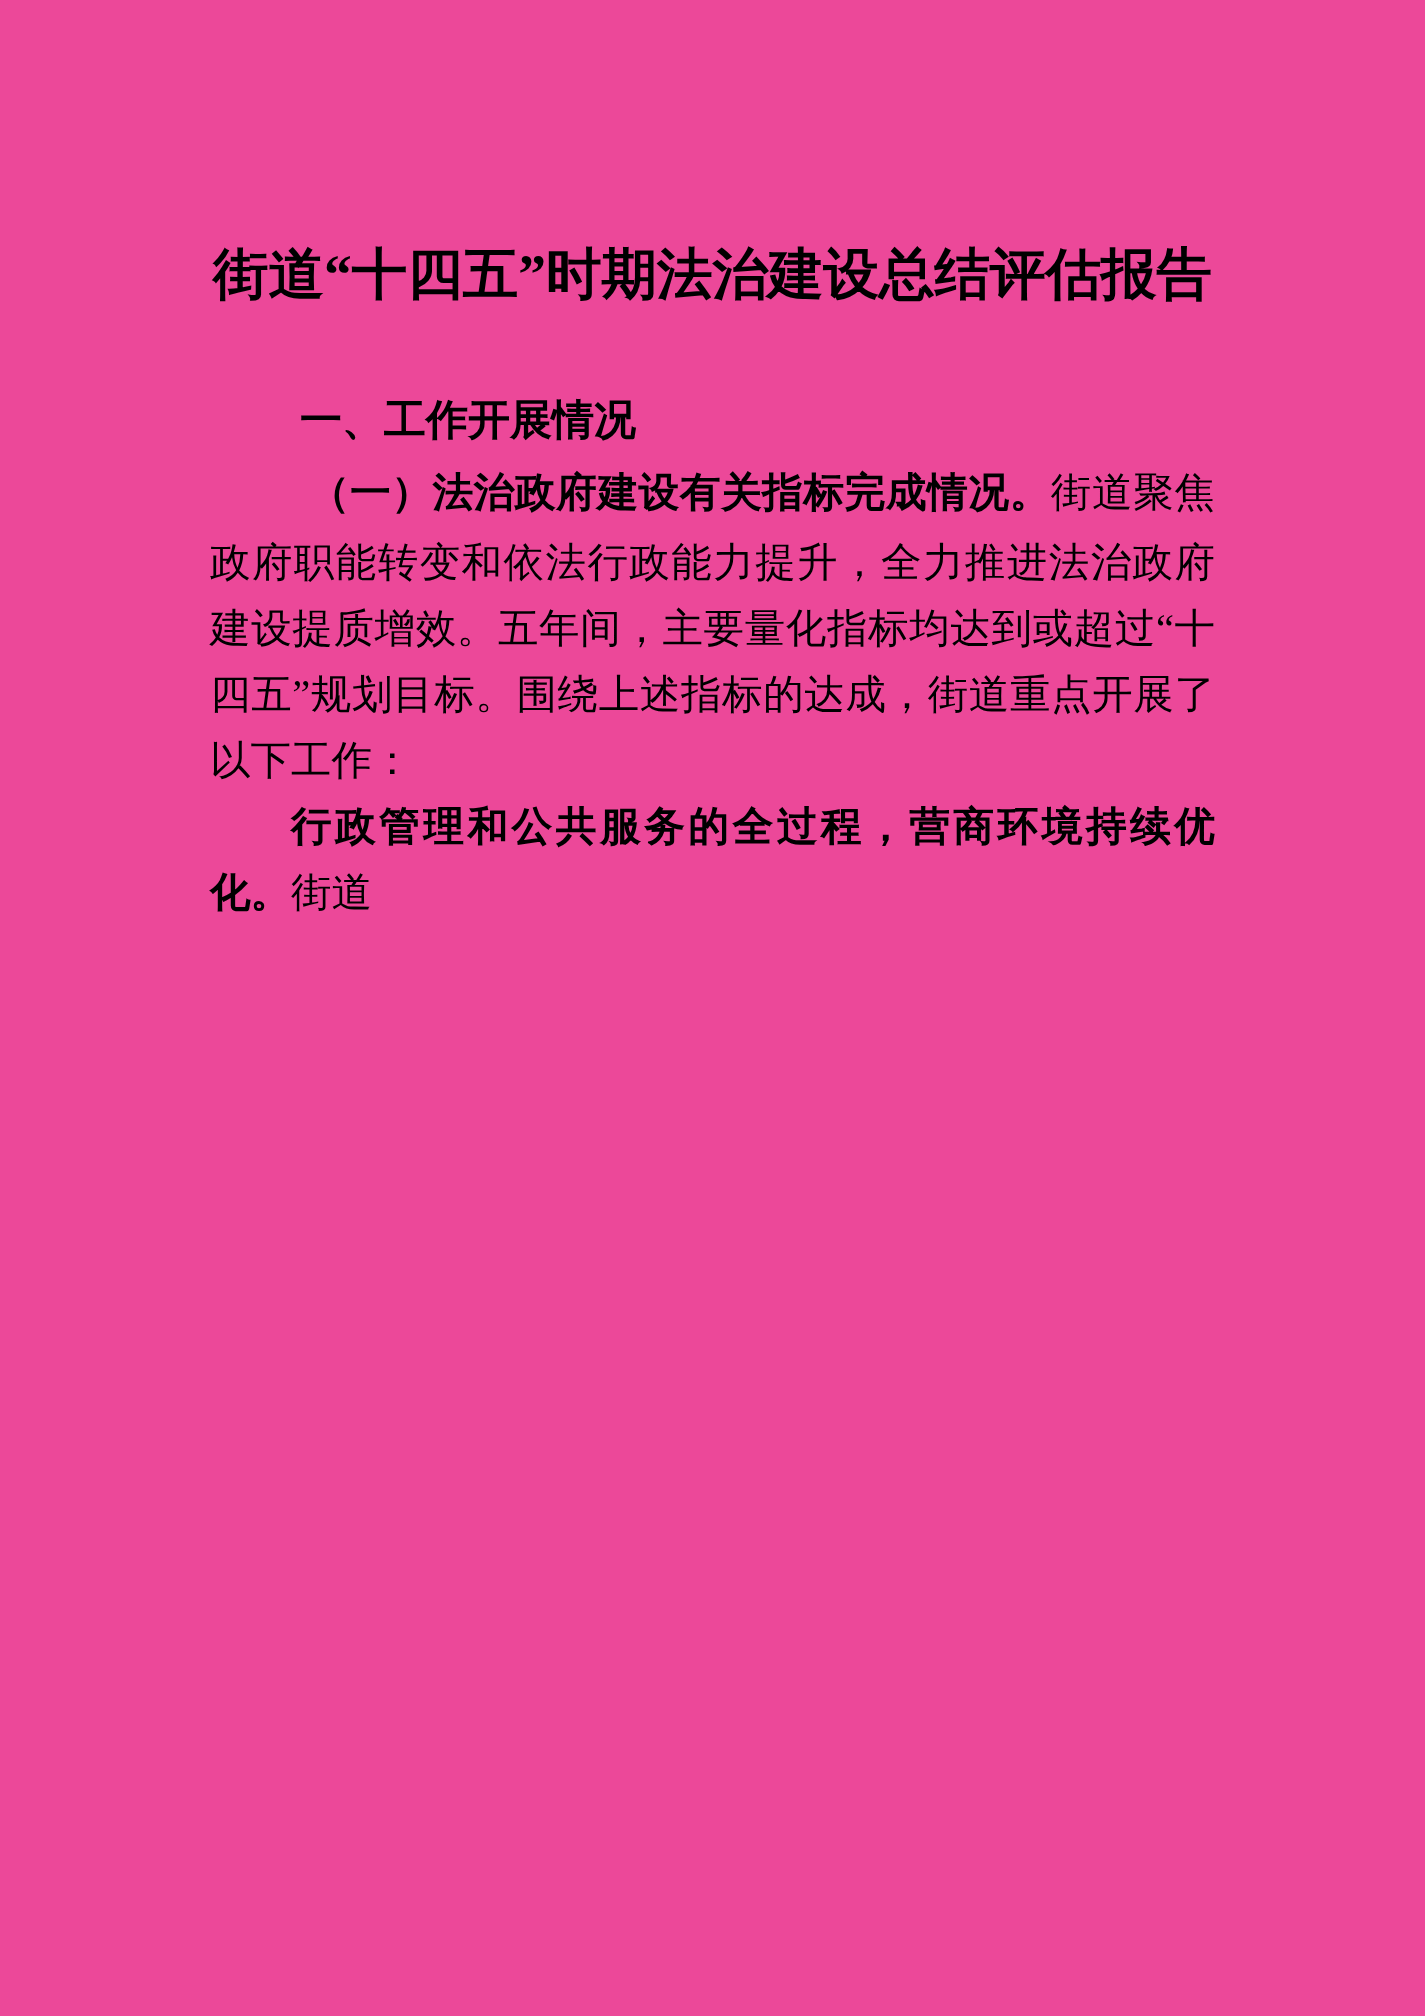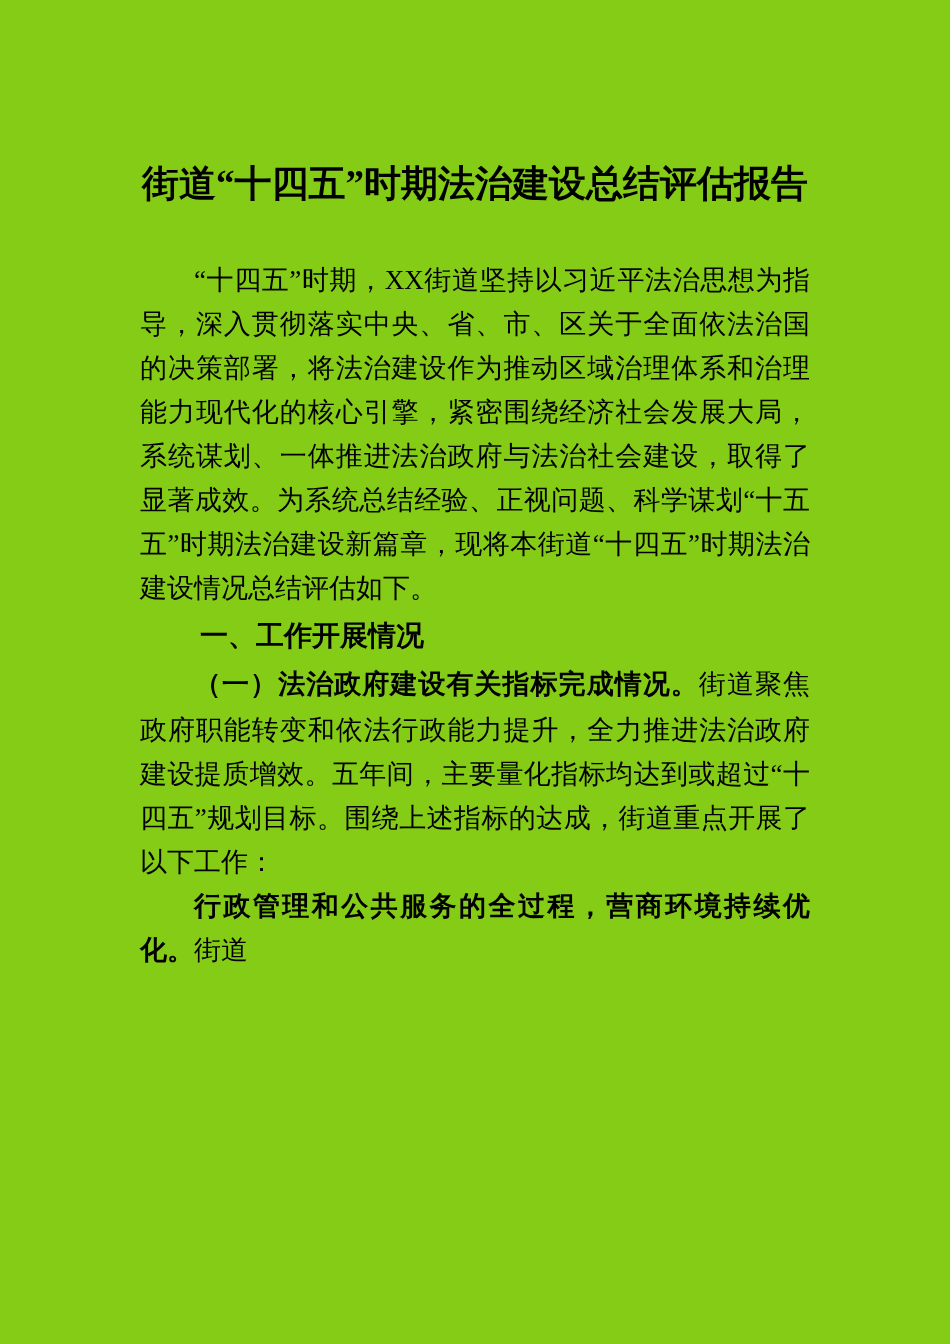--- a/index.html
+++ b/index.html
@@ -4,21 +4,21 @@
 <style>
   html, body {
     margin: 0;
     padding: 0;
     background: #ffffff;
   }
   .page {
     position: relative;
     width: 950px;
     height: 1344px;
-    background: #84cc16;
+    background: #ec4899;
     color: #000000;
     overflow: hidden;
   }
   .doc-title {
     margin: 148px 140px 0 140px;
     font-family: "Liberation Serif", "DejaVu Serif", serif;
     font-weight: bold;
     font-size: 37px;
     line-height: 72px;
     text-align: center;
@@ -42,35 +42,35 @@
     font-weight: bold;
     font-size: 28px;
     line-height: 44px;
     text-indent: 2em;
     text-align: left;
     color: #000000;
   }
   .lead-kai {
     font-weight: bold;
     font-family: Liberation Mono, monospace;
+    margin-left: 12px;
   }
   .lead-bold {
     font-weight: bold;
     font-family: "Liberation Sans", "DejaVu Sans", sans-serif;
   }
 </style>
 </head>
 <body>
 
 <div class="page">
   <h1 class="doc-title">街道“十四五”时期法治建设总结评估报告</h1>
 
   <div class="doc-body">
 
-    <p class="para"><span>“十四五”时期，XX街道坚持以习近平法治思想为指导，深入贯彻落实中央、省、市、区关于全面依法治国的决策部署，将法治建设作为推动区域治理体系和治理能力现代化的核心引擎，紧密围绕经济社会发展大局，系统谋划、一体推进法治政府与法治社会建设，取得了显著成效。为系统总结经验、正视问题、科学谋划“十五五”时期法治建设新篇章，现将本街道“十四五”时期法治建设情况总结评估如下。</span></p>
 
     <h2 class="heading1">一、工作开展情况</h2>
 
 
     <p class="para"><span class="lead-kai">（一）法治政府建设有关指标完成情况。</span><span>街道聚焦政府职能转变和依法行政能力提升，全力推进法治政府建设提质增效。五年间，主要量化指标均达到或超过“十四五”规划目标。围绕上述指标的达成，街道重点开展了以下工作：</span></p>
 
     <p class="para"><span class="lead-bold">行政管理和公共服务的全过程，营商环境持续优化。</span><span>街道</span></p>
 
   </div>
 </div>

